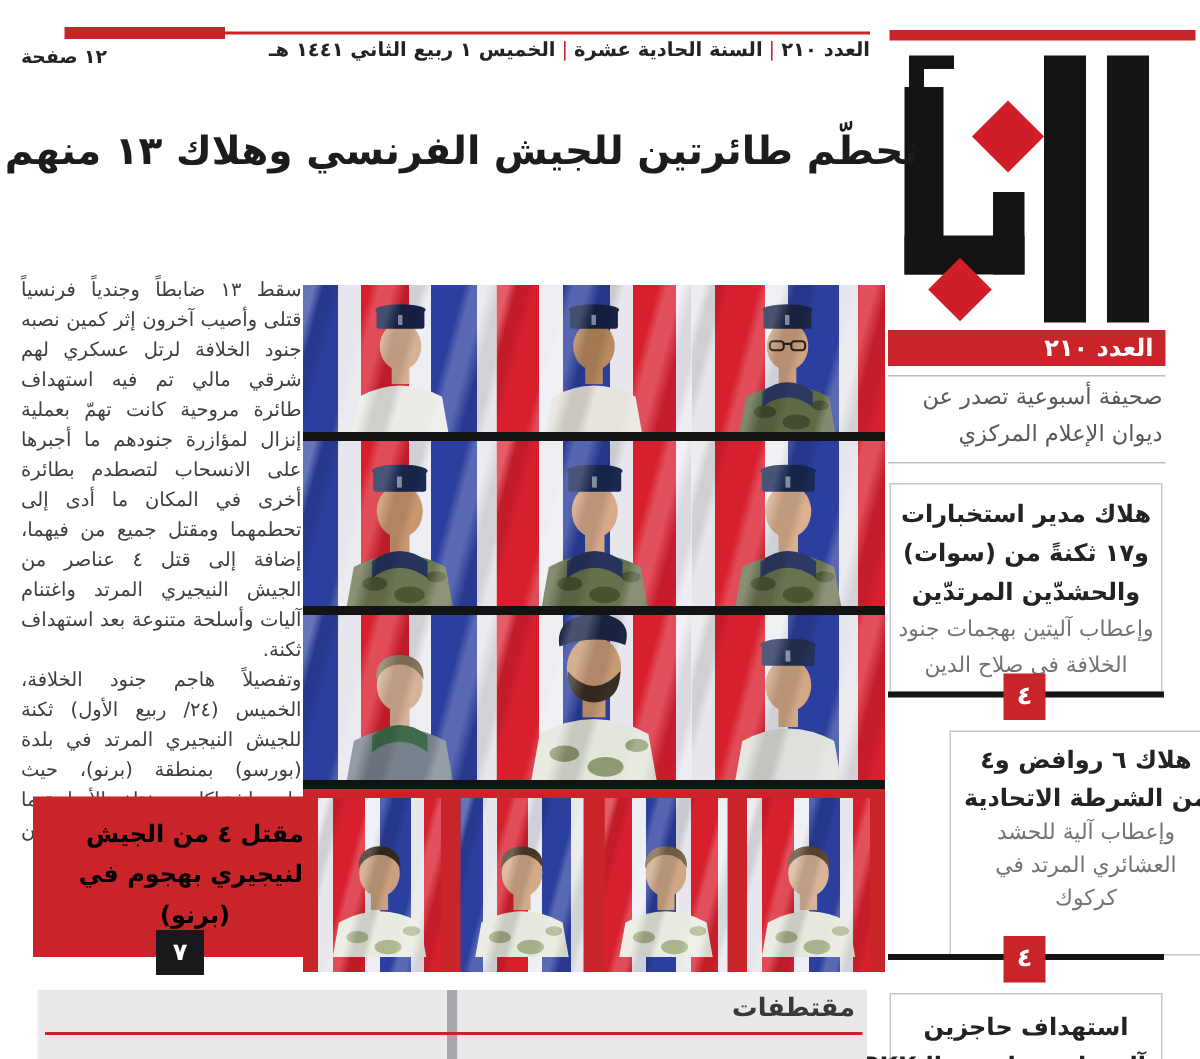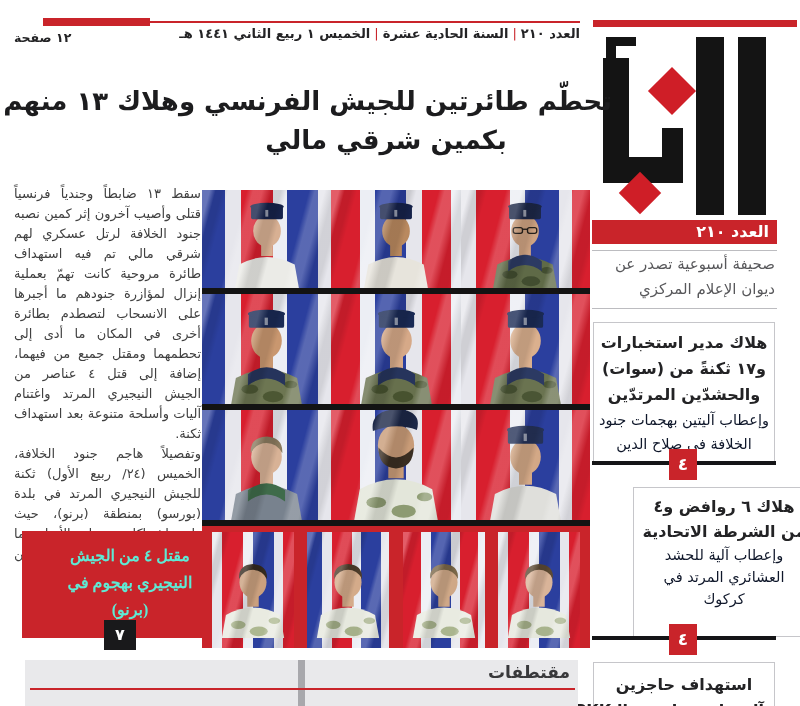--- a/index.html
+++ b/index.html
@@ -27,21 +27,21 @@
   .tag-rule-b { left:592px; top:308px; width:185px; height:1px; background:#bcbcc0; }
   .tagline { left:592px; top:252px; width:183px; text-align:right; font-size:15px; line-height:25px; font-weight:400; color:#58585b; }
 
   
   .headline { left:160px; top:82px; width:452px; text-align:center; color:#1c1c1e; font-weight:800; font-size:26px; line-height:39px; white-space:nowrap; }
   .body-col { left:14px; top:184px; width:187px; font-size:13px; line-height:20px; color:#404040; text-align:justify; }
   .body-col p + p { margin-top:0; }
 
   
   .highlight { left:22px; top:531px; width:216px; height:107px; background:var(--accent-red,#c9242a);
-    color:#5eead4; text-align:center; font-weight:800; font-size:16px; line-height:27px; padding-top:11px;font-family:Liberation Serif, serif; }
+    color:#000000; text-align:center; font-weight:800; font-size:16px; line-height:27px; padding-top:11px; }
   .badge7 { left:104px; top:620px; width:32px; height:30px; background:#19191b; color:#fff;
     font-size:16px; font-weight:800; text-align:center; line-height:30px; }
 
   
   .grid { left:202px; top:190px; width:388px; height:458px; }
   .grid-row { position:absolute; left:0; width:388px; display:flex; overflow:hidden; }
   .grid-sep { position:absolute; left:0; width:388px; height:6px; background:#131313; }
   .photo-cell { position:relative; flex:1 1 0; overflow:hidden; display:flex; align-items:flex-end; justify-content:center; }
   .band { background:var(--accent-red,#c9242a); justify-content:space-between; padding:6px 10px 0; display:flex; }
   .band .photo-cell { flex:0 0 82px; width:82px; }
@@ -50,21 +50,21 @@
       rgba(255,255,255,.20) 33% 39%, rgba(0,0,0,.12) 45% 51%, transparent 55% 69%,
       rgba(255,255,255,.22) 73% 79%, rgba(0,0,0,.09) 85% 91%, transparent 95%); pointer-events:none; }
   .fv0 { background:linear-gradient(90deg,#e6e6ec 0 12%,var(--flag-red,#d81f2e) 12% 38%,#eceef4 38% 50%,var(--flag-blue,#2b3f9e) 50% 76%,#e6e6ec 76% 86%,var(--flag-red,#d81f2e) 86% 100%); }
   .fv1 { background:linear-gradient(90deg,var(--flag-red,#d81f2e) 0 22%,#eceef4 22% 34%,var(--flag-blue,#2b3f9e) 34% 58%,#e6e6ec 58% 70%,var(--flag-red,#d81f2e) 70% 92%,#eceef4 92% 100%); }
   .fv2 { background:linear-gradient(90deg,var(--flag-blue,#2b3f9e) 0 18%,#e6e6ec 18% 30%,var(--flag-red,#d81f2e) 30% 55%,#eceef4 55% 66%,var(--flag-blue,#2b3f9e) 66% 90%,#e6e6ec 90% 100%); }
   .photo-cell svg { position:relative; display:block; }
 
   
   .sb-box { position:absolute; left:593px; width:182px; background:#fff; border:1.5px solid #c6c6ca; text-align:center; }
   .sb-title { font-size:16px; line-height:26px; font-weight:800; color:#232325; white-space:nowrap; }
-  .sb-sub { font-size:14.5px; color:#0f172a; white-space:nowrap; }
+  .sb-sub { font-size:14.5px; color:#737373; white-space:nowrap; }
   .sb-bar { position:absolute; left:592px; width:184px; height:4px; background:#151517; }
   .sb-badge { position:absolute; left:669px; width:28px; height:31px; background:var(--accent-red,#c9242a);
     color:#fff; font-size:17px; font-weight:800; text-align:center; line-height:31px; }
 
   
   .panel { position:absolute; top:660px; height:46px; background:var(--panel,#e9e9eb); }
   .panel-left { left:25px; width:273px; }
   .panel-divider { left:298px; top:660px; width:7px; height:46px; background:#a8a8ac; }
   .panel-right { left:305px; width:273px; }
   .excerpts-title { position:absolute; right:8px; top:2px; font-size:17px; font-weight:800; color:#39393b; }
@@ -98,21 +98,20 @@
   <div class="abs issue-banner">العدد ٢١٠</div>
   <div class="abs tag-rule-a"></div>
   <div class="abs tagline">
     <div>صحيفة أسبوعية تصدر عن</div>
     <div>ديوان الإعلام المركزي</div>
   </div>
   <div class="abs tag-rule-b"></div>
 
   <div class="abs headline">
     <div>تحطّم طائرتين للجيش الفرنسي وهلاك ١٣ منهم</div>
-    <div>بكمين شرقي مالي</div>
   </div>
 
   <div class="abs body-col">
     <p>سقط ١٣ ضابطاً وجندياً فرنسياً قتلى وأصيب آخرون إثر كمين نصبه جنود الخلافة لرتل عسكري لهم شرقي مالي تم فيه استهداف طائرة مروحية كانت تهمّ بعملية إنزال لمؤازرة جنودهم ما أجبرها على الانسحاب لتصطدم بطائرة أخرى في المكان ما أدى إلى تحطمهما ومقتل جميع من فيهما، إضافة إلى قتل ٤ عناصر من الجيش النيجيري المرتد واغتنام آليات وأسلحة متنوعة بعد استهداف ثكنة.</p>
     <p>وتفصيلاً هاجم جنود الخلافة، الخميس (٢٤/ ربيع الأول) ثكنة للجيش النيجيري المرتد في بلدة (بورسو) بمنطقة (برنو)، حيث دارت اشتباكات بمختلف الأسلحة ما أدى لهلاك ٤ عناصر وإصابة آخرين ...</p>
   </div>
 
   <div class="abs highlight">
     <div>مقتل ٤ من الجيش</div>
     <div>النيجيري بهجوم في</div>

